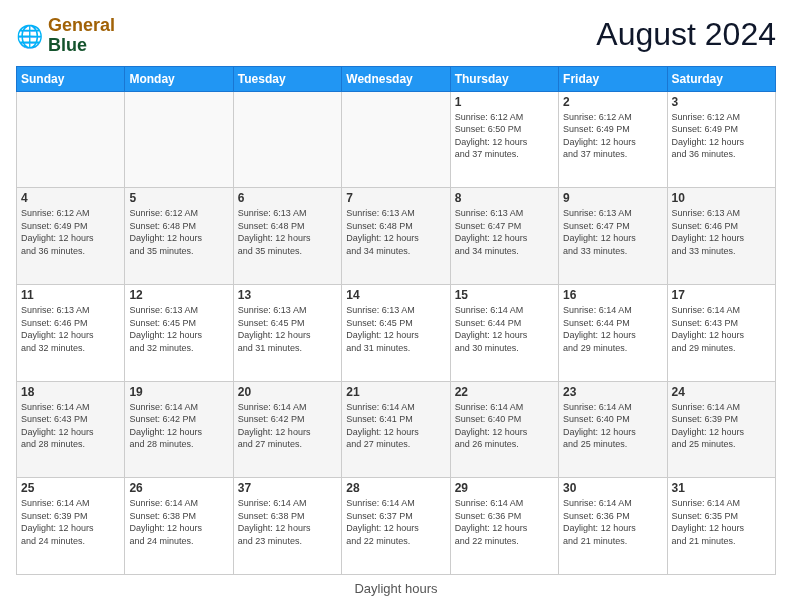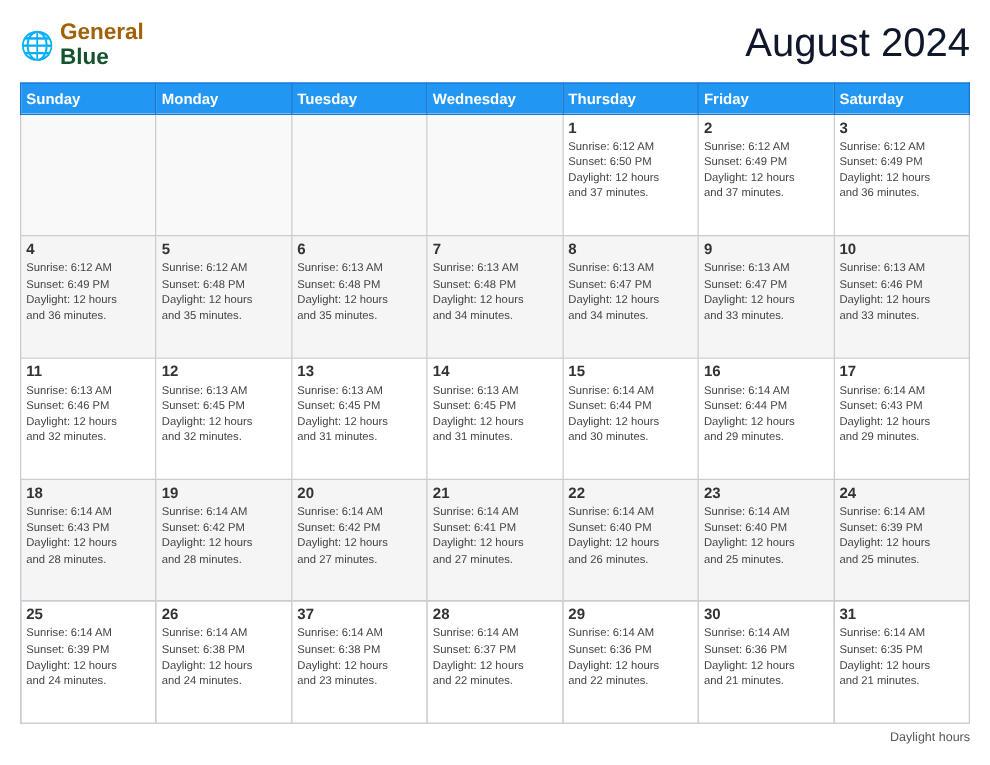--- a/index.html
+++ b/index.html
@@ -92,24 +92,24 @@
       color: #333;
       display: block;
       margin-bottom: 2px;
     }
     .day-info {
       font-size: 9px;
       color: #444;
       line-height: 1.4;
     }
     .footer-note {
-      font-size: 10px;
+      font-size: 13px;
       color: #555;
       margin-top: 6px;
-      text-align: right;
+      text-align: center;
     }
   </style>
 </head>
 <body>
 
 <div class="page">
   <div class="header">
     <div class="logo">
       <svg class="logo-icon" viewBox="0 0 28 28">
         <text x="0" y="22" font-size="22" fill="#2196f3">🌐</text>

